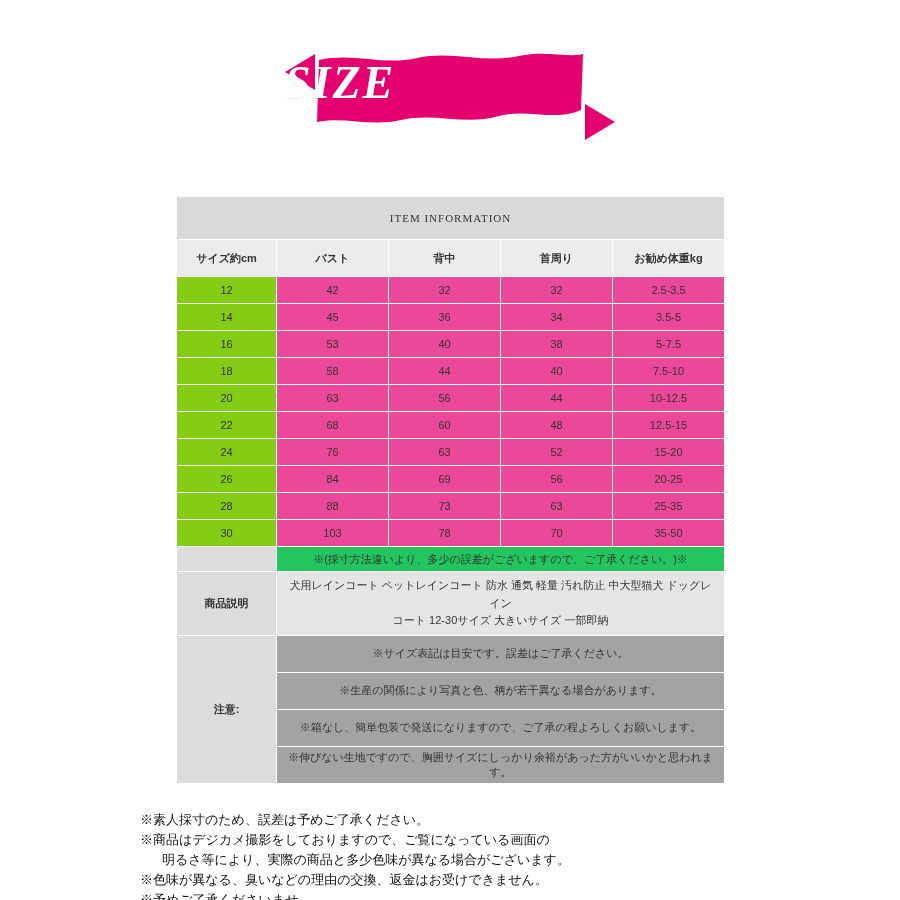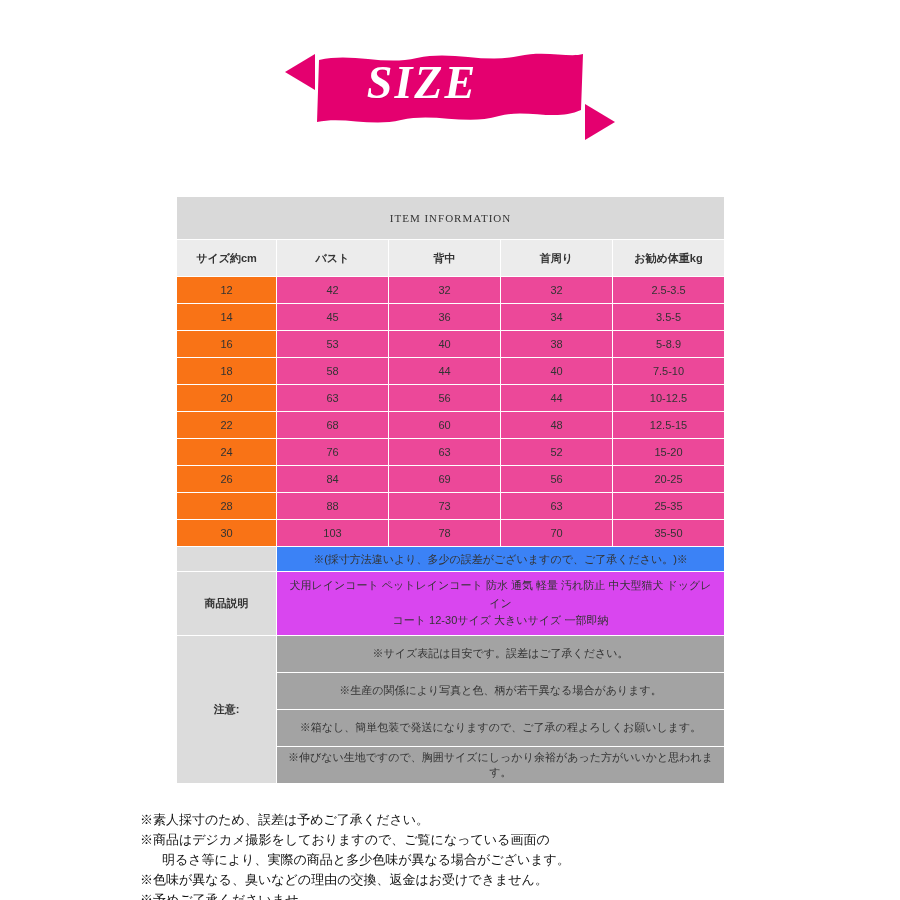--- a/index.html
+++ b/index.html
@@ -61,21 +61,21 @@
     top: 8px;
     width: 274px;
     height: 76px;
   }
   .ribbon-svg { display: block; }
   .banner-title {
     position: absolute;
     left: 0;
     top: 14px;
     width: 274px;
-    text-align: center;
+    text-align: left;
     font-family: "Liberation Serif", serif;
     font-style: italic;
     font-weight: bold;
     font-size: 46px;
     letter-spacing: 2px;
     color: #ffffff;
     text-shadow: 0 1px 0 rgba(0,0,0,0.08);
   }
 
   
@@ -106,44 +106,44 @@
     font-family: "Liberation Serif", serif;
   }
   .col-head {
     background: #ececec;
     font-weight: bold;
     height: 36px !important;
     font-size: 12px;
     color: #333333;
   }
   .row-label {
-    background: #f97316;
+    background: #84cc16;
     font-size: 11px;
     color: #333333;
   }
   .data-cell {
     background: #ec4899;
   }
   .note-row td {
-    background: #3b82f6;
+    background: #22c55e;
     font-size: 10px;
     height: 24px !important;
     color: #333333;
   }
   .note-row td.row-label-empty {
     background: #dcdcdc;
   }
   .desc-label {
     background: #dcdcdc;
     font-weight: bold;
     font-size: 11px;
     color: #333333;
   }
   .desc-body {
-    background: #d946ef;
+    background: #e5e5e5;
     text-align: center;
     font-size: 10.5px;
     line-height: 1.6;
     padding: 5px 8px !important;
     height: auto !important;
     color: #333333;
   }
   .caution-label {
     background: #dcdcdc;
     font-weight: bold;
@@ -224,21 +224,21 @@
           <td class="data-cell">45</td>
           <td class="data-cell">36</td>
           <td class="data-cell">34</td>
           <td class="data-cell">3.5-5</td>
         </tr>
         <tr>
           <td class="row-label">16</td>
           <td class="data-cell">53</td>
           <td class="data-cell">40</td>
           <td class="data-cell">38</td>
-          <td class="data-cell">5-8.9</td>
+          <td class="data-cell">5-7.5</td>
         </tr>
         <tr>
           <td class="row-label">18</td>
           <td class="data-cell">58</td>
           <td class="data-cell">44</td>
           <td class="data-cell">40</td>
           <td class="data-cell">7.5-10</td>
         </tr>
         <tr>
           <td class="row-label">20</td>

